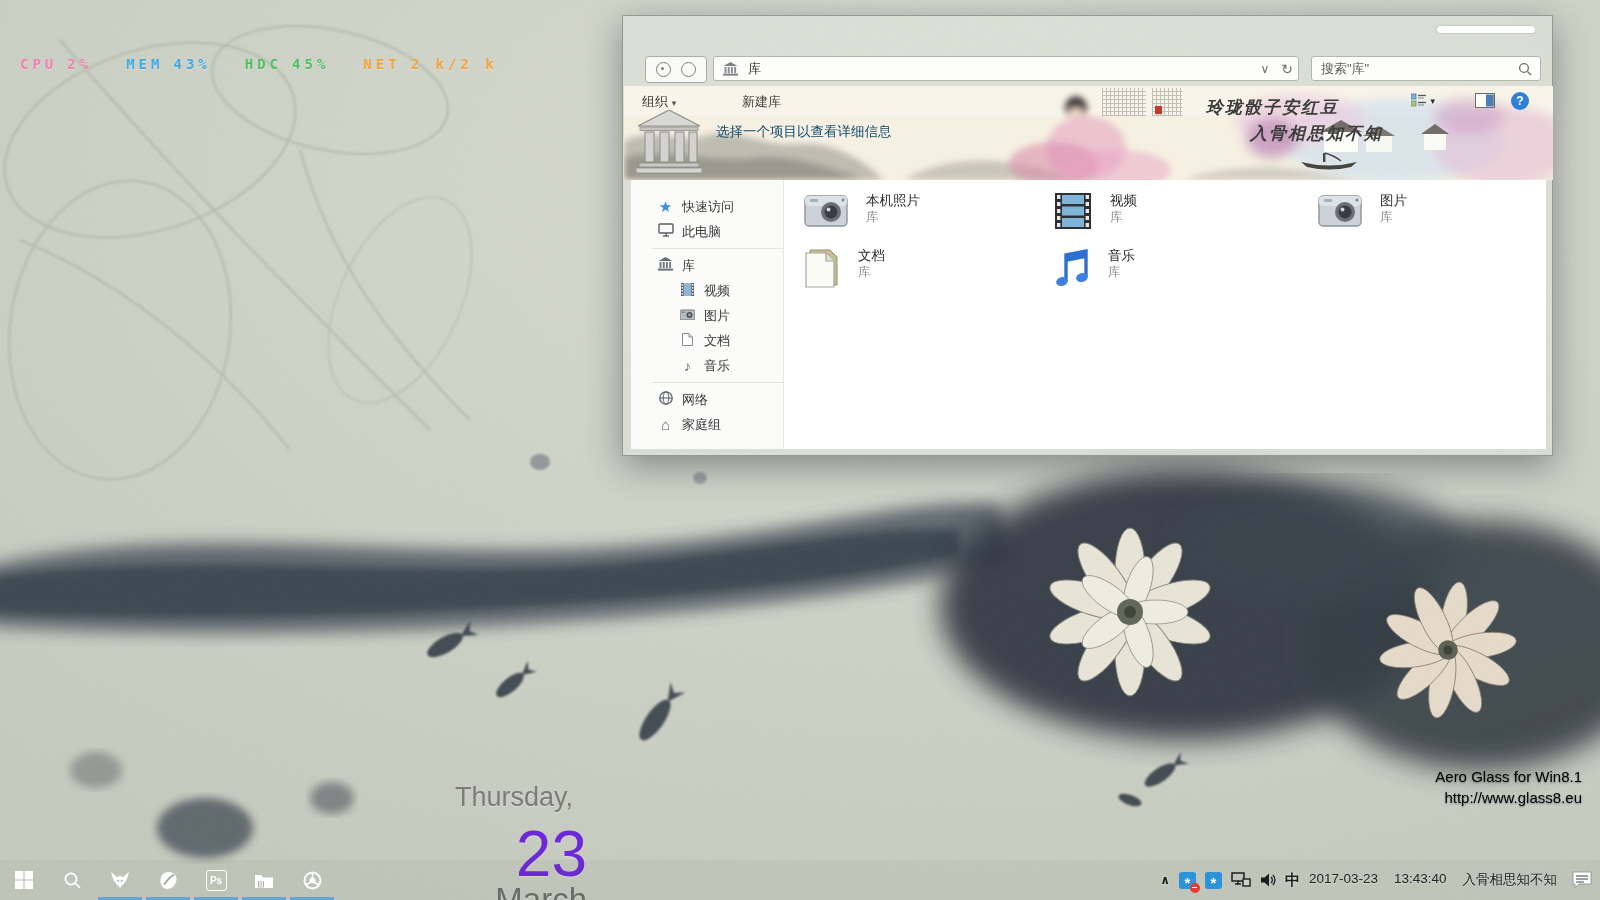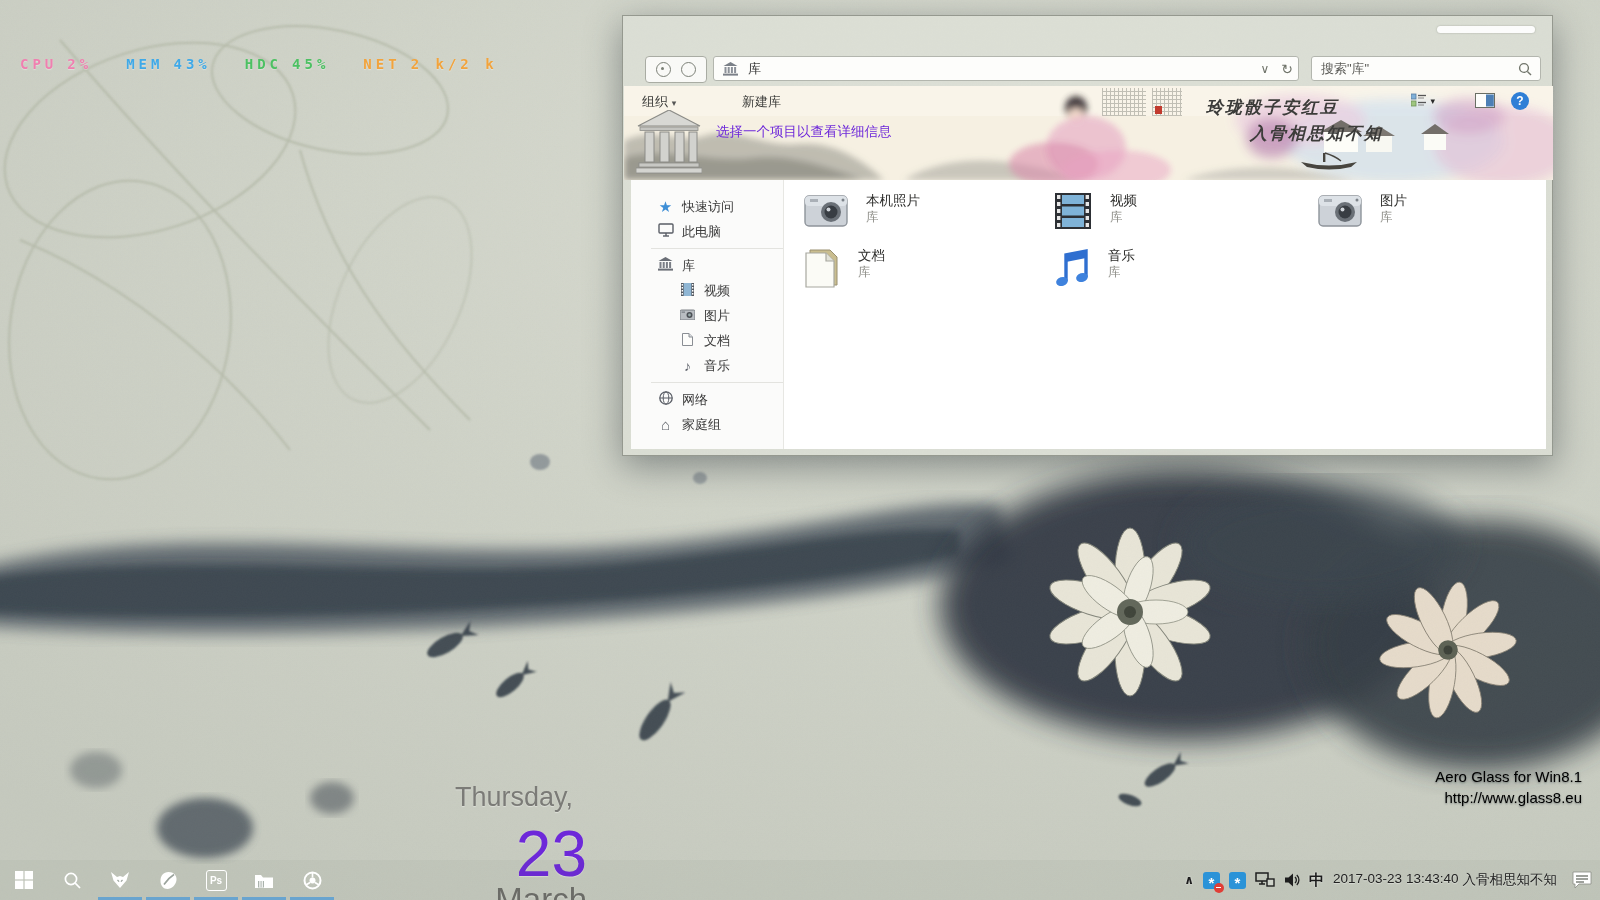--- a/index.html
+++ b/index.html
@@ -51,21 +51,21 @@
   #cmdrow{position:absolute;left:0;top:4px;width:100%;height:24px;}
   .cmdbtn{position:absolute;font-size:13px;color:#3a3a38;top:3px;cursor:default;}
   #organize{left:18px;}
   #newlib{left:73px;margin-left:45px;}
   .caret{font-size:9px;color:#555;}
   #viewbtn{position:absolute;right:118px;top:3px;display:flex;align-items:center;gap:3px;}
   #panebtn{position:absolute;right:58px;top:3px;}
   #helpbtn{position:absolute;right:24px;top:2px;width:18px;height:18px;border-radius:50%;
     background:#2f7fd6;color:#fff;font-size:12px;font-weight:bold;text-align:center;line-height:18px;}
   #libicon-big{position:absolute;left:12px;top:24px;}
-  #bannerhint{position:absolute;left:92px;top:37px;font-size:13.5px;color:#6d28d9;}
+  #bannerhint{position:absolute;left:92px;top:37px;font-size:13.5px;color:#0c4a6e;}
   .poem{position:absolute;font-family:"DejaVu Serif","Liberation Serif",serif;font-style:italic;
     font-size:17px;font-weight:bold;color:#3c3c3a;letter-spacing:2px;padding-left:34px;}
   #poem1{left:548px;top:10px;}
   #poem2{left:592px;top:36px;}
   #seal{position:absolute;left:531px;top:20px;width:7px;height:8px;background:#c23a2e;}
   .dotcol{position:absolute;top:2px;width:44px;height:28px;
     background:repeating-linear-gradient(90deg,#8a8a82 0 1px,transparent 1px 4px),
                repeating-linear-gradient(0deg,#8a8a82 0 1px,transparent 1px 4px);
     opacity:.5;}
   #dots1{left:478px;} #dots2{left:528px;width:30px;}
@@ -87,21 +87,21 @@
   .glyph-home{color:#5a5e66;font-size:15px;}
 
   
   #taskbar{position:absolute;left:0;top:860px;width:1600px;height:40px;background:rgba(80,90,85,.05);}
   #tb-left{position:absolute;left:0;top:0;display:flex;text-align:center;}
   .tb-cell{width:48px;height:40px;display:flex;align-items:center;justify-content:center;position:relative;}
   .tb-run::after{content:"";position:absolute;left:2px;bottom:0;width:44px;height:3px;background:#69a4cf;}
   #tb-right{position:absolute;right:8px;top:0;height:40px;display:flex;align-items:center;gap:9px;}
   .tray-ic{display:flex;align-items:center;justify-content:center;}
   #ime{font-size:15px;font-weight:bold;color:#1c1c1c;text-shadow:0 0 2px rgba(255,255,255,.8);}
-  #clock{font-size:13.5px;color:#222;display:flex;gap:4px;text-shadow:0 1px 1px rgba(255,255,255,.4);}
+  #clock{font-size:13.5px;color:#222;display:flex;gap:16px;text-shadow:0 1px 1px rgba(255,255,255,.4);}
   .badge{width:17px;height:17px;border-radius:3px;background:#2b93d8;color:#fff;position:relative;
     display:flex;align-items:center;justify-content:center;font-size:15px;font-weight:bold;}
   .badge .redmin{position:absolute;right:-4px;bottom:-4px;width:10px;height:10px;border-radius:50%;
     background:#e03e36;display:flex;align-items:center;justify-content:center;}
   .badge .redmin::after{content:"";width:5px;height:1.6px;background:#fff;}
   #chevron-up{font-size:12px;color:#1e1e1e;font-weight:bold;text-shadow:0 0 2px rgba(255,255,255,.7);}
 </style>
 </head>
 <body>
 

